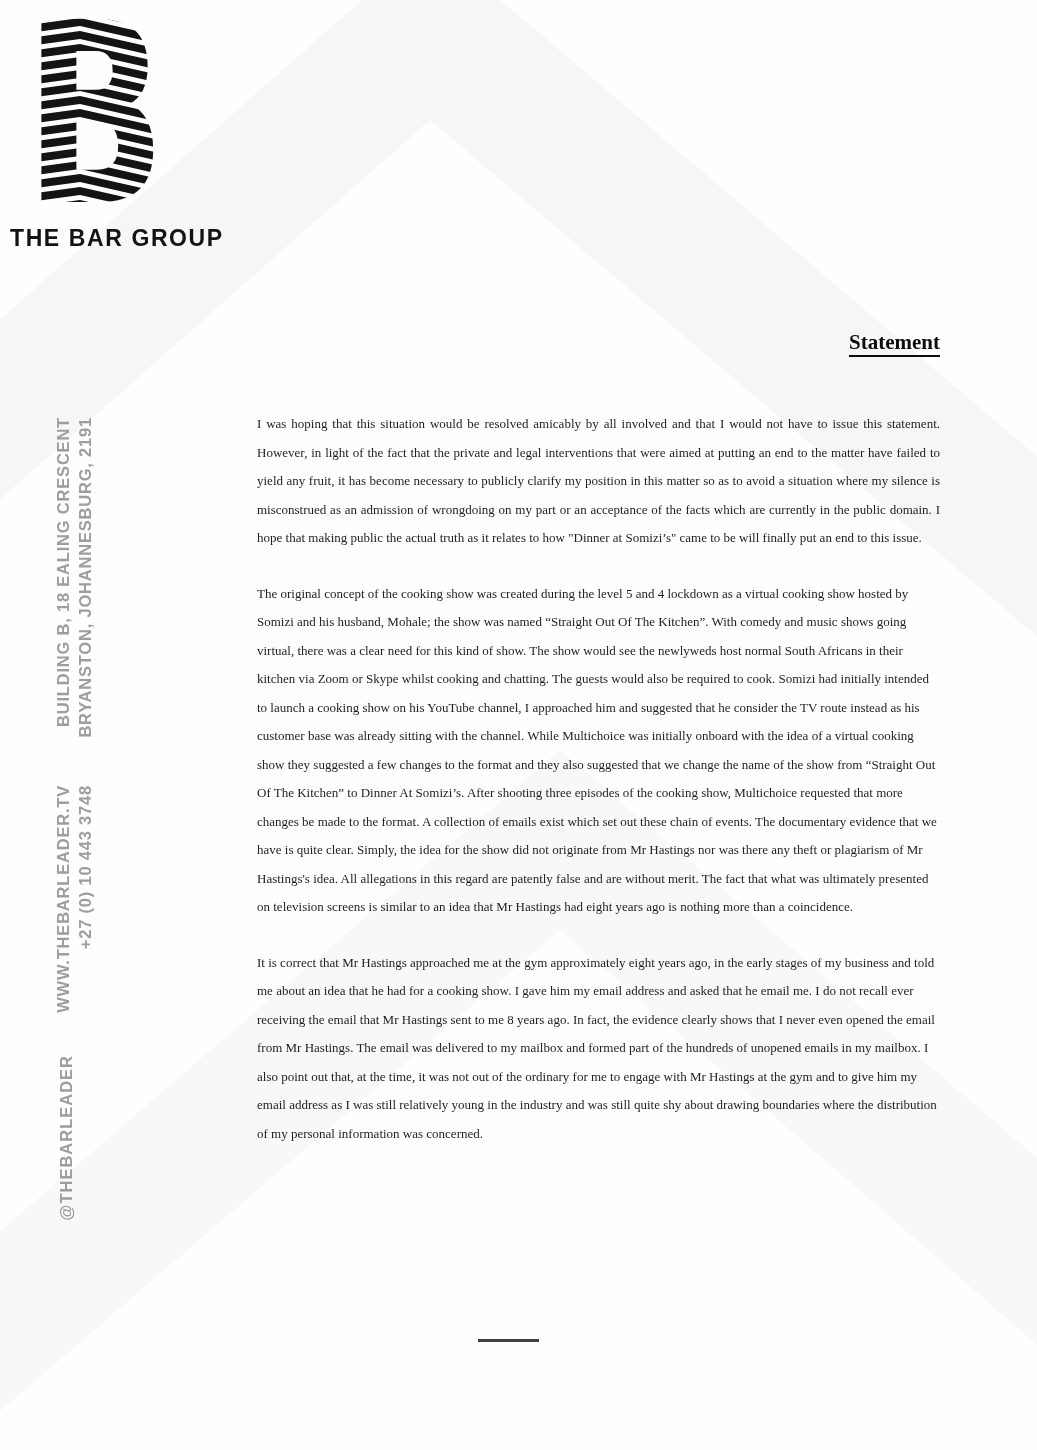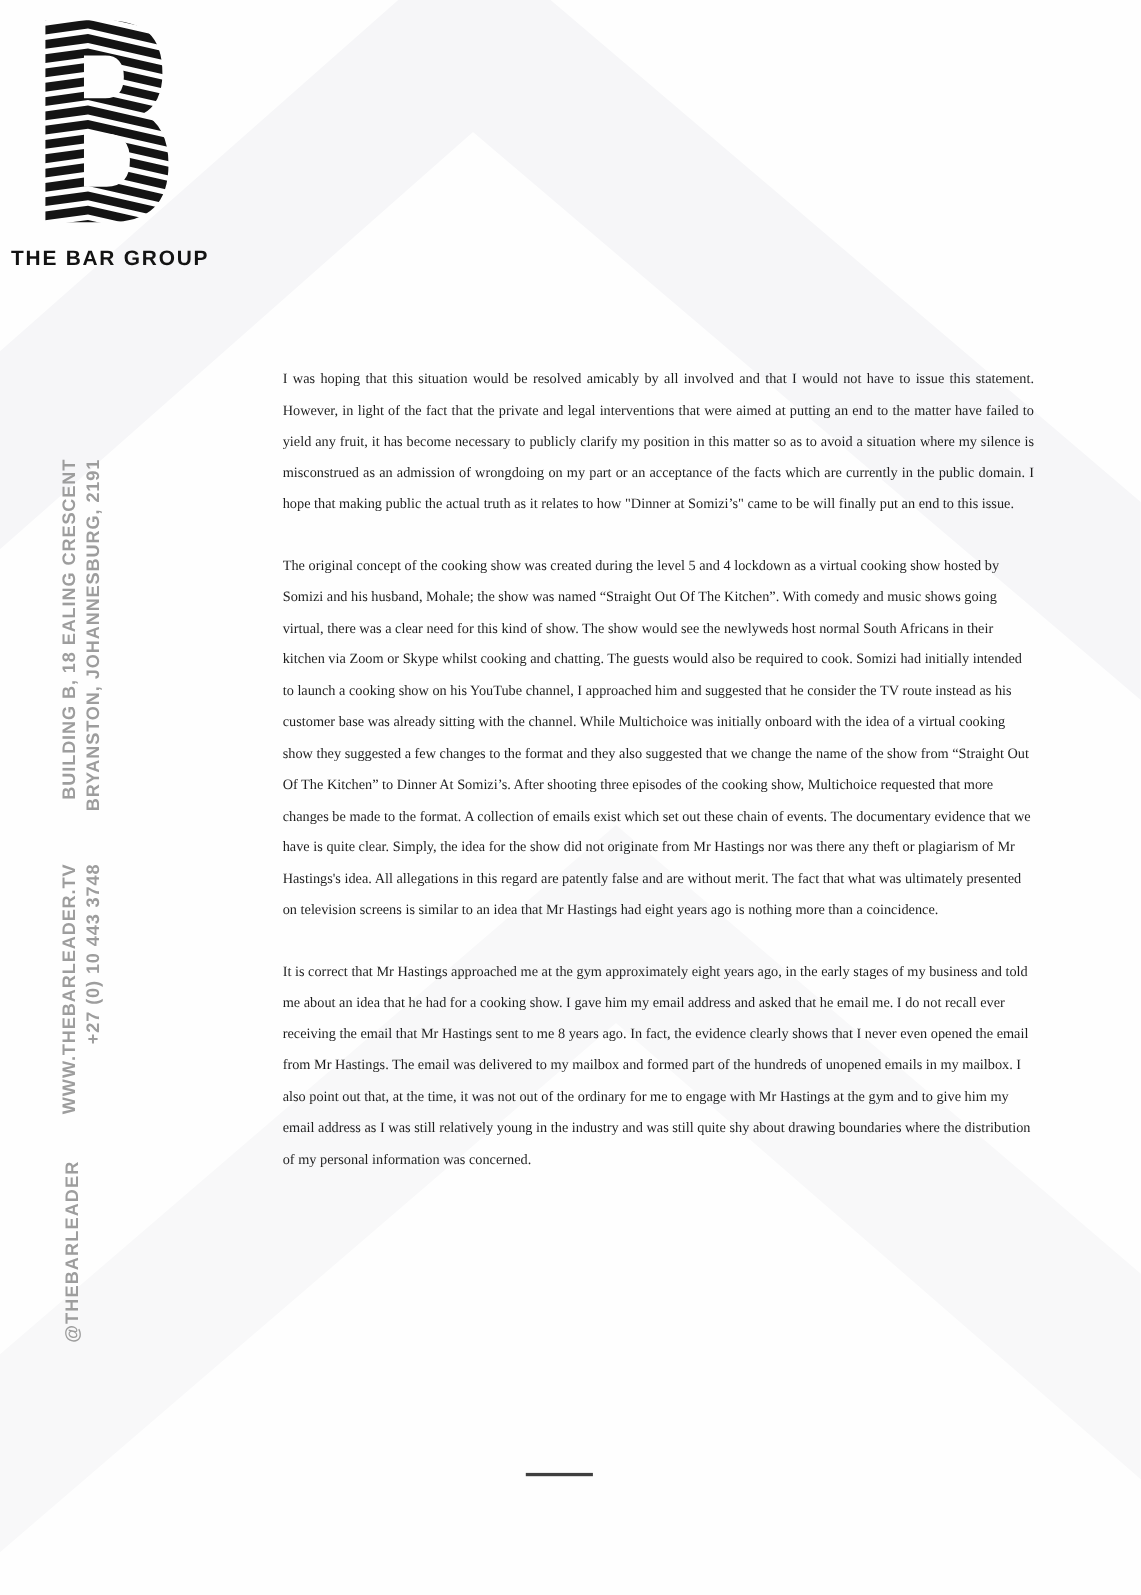--- a/index.html
+++ b/index.html
@@ -8,21 +8,21 @@
     background:#fefefe;
     font-family:"Liberation Serif", serif;
   }
   
   .watermark{position:absolute;left:0;top:0;width:1037px;height:1450px;pointer-events:none;}
   
   .logo{position:absolute;left:36px;top:6px;width:120px;height:200px;}
   .brand-name{
     position:absolute;left:10px;top:225px;width:220px;
     font-family:"Liberation Sans", sans-serif;
-    font-weight:800;font-size:19px;letter-spacing:1.6px;color:#131313;
+    font-weight:800;font-size:23px;letter-spacing:1.6px;color:#131313;
   }
   
   .side{
     position:absolute;
     font-family:"Liberation Sans", sans-serif;
     font-weight:700;color:#9d9d9d;
     transform:rotate(-90deg);transform-origin:top left;
     text-align:right;white-space:nowrap;
   }
   .side-address{left:52px;top:762px;width:345px;font-size:16.5px;letter-spacing:0.8px;line-height:22px;}
@@ -87,18 +87,19 @@
 <div class="side side-contact">
   <div>WWW.THEBARLEADER.TV</div>
   <div>+27 (0) 10 443 3748</div>
 </div>
 
 <div class="side side-handle">
   <div>@THEBARLEADER</div>
 </div>
 
 <div class="content">
+  <h1 class="doc-title"><span>Statement</span></h1>
   <p class="justify">I was hoping that this situation would be resolved amicably by all involved and that I would not have to issue this statement. However, in light of the fact that the private and legal interventions that were aimed at putting an end to the matter have failed to yield any fruit, it has become necessary to publicly clarify my position in this matter so as to avoid a situation where my silence is misconstrued as an admission of wrongdoing on my part or an acceptance of the facts which are currently in the public domain. I hope that making public the actual truth as it relates to how "Dinner at Somizi’s" came to be will finally put an end to this issue.</p>
   <p>The original concept of the cooking show was created during the level 5 and 4 lockdown as a virtual cooking show hosted by Somizi and his husband, Mohale; the show was named “Straight Out Of The Kitchen”. With comedy and music shows going virtual, there was a clear need for this kind of show. The show would see the newlyweds host normal South Africans in their kitchen via Zoom or Skype whilst cooking and chatting. The guests would also be required to cook. Somizi had initially intended to launch a cooking show on his YouTube channel, I approached him and suggested that he consider the TV route instead as his customer base was already sitting with the channel. While Multichoice was initially onboard with the idea of a virtual cooking show they suggested a few changes to the format and they also suggested that we change the name of the show from “Straight Out Of The Kitchen” to Dinner At Somizi’s. After shooting three episodes of the cooking show, Multichoice requested that more changes be made to the format. A collection of emails exist which set out these chain of events. The documentary evidence that we have is quite clear. Simply, the idea for the show did not originate from Mr Hastings nor was there any theft or plagiarism of Mr Hastings's idea. All allegations in this regard are patently false and are without merit. The fact that what was ultimately presented on television screens is similar to an idea that Mr Hastings had eight years ago is nothing more than a coincidence.</p>
   <p>It is correct that Mr Hastings approached me at the gym approximately eight years ago, in the early stages of my business and told me about an idea that he had for a cooking show. I gave him my email address and asked that he email me. I do not recall ever receiving the email that Mr Hastings sent to me 8 years ago. In fact, the evidence clearly shows that I never even opened the email from Mr Hastings. The email was delivered to my mailbox and formed part of the hundreds of unopened emails in my mailbox. I also point out that, at the time, it was not out of the ordinary for me to engage with Mr Hastings at the gym and to give him my email address as I was still relatively young in the industry and was still quite shy about drawing boundaries where the distribution of my personal information was concerned.</p>
 </div>
 
 <div class="end-rule"></div>
 
 </body></html>

